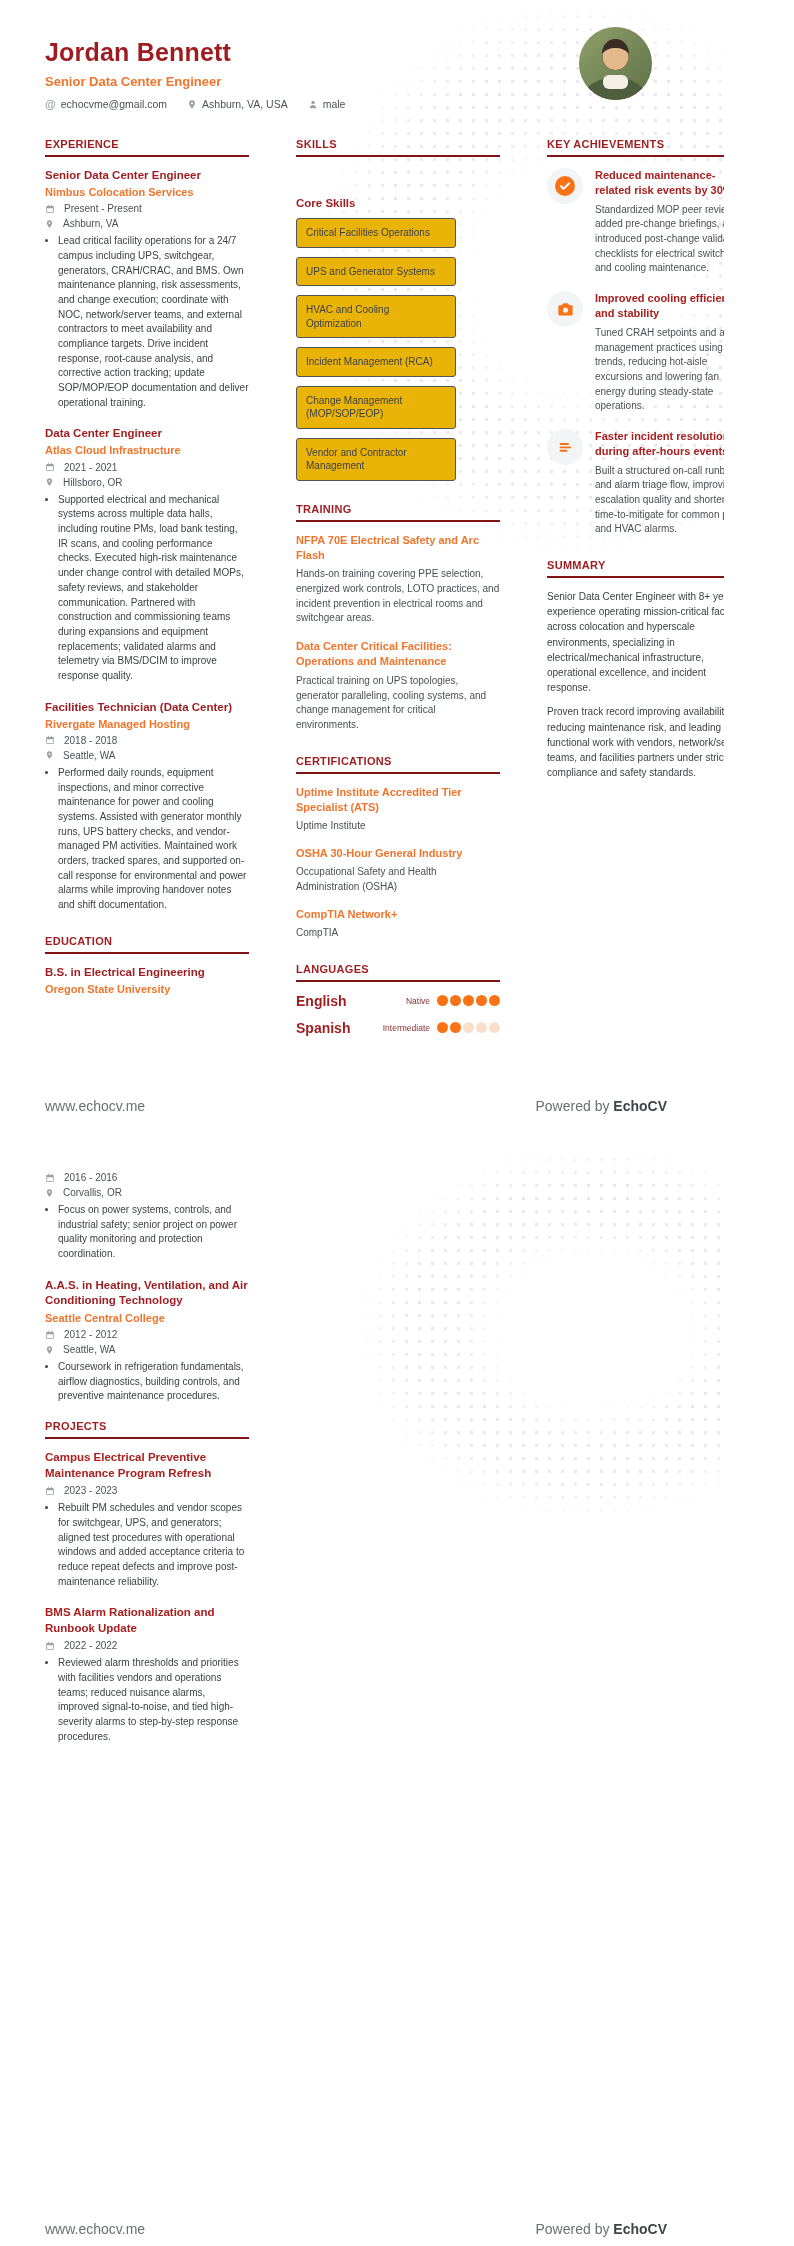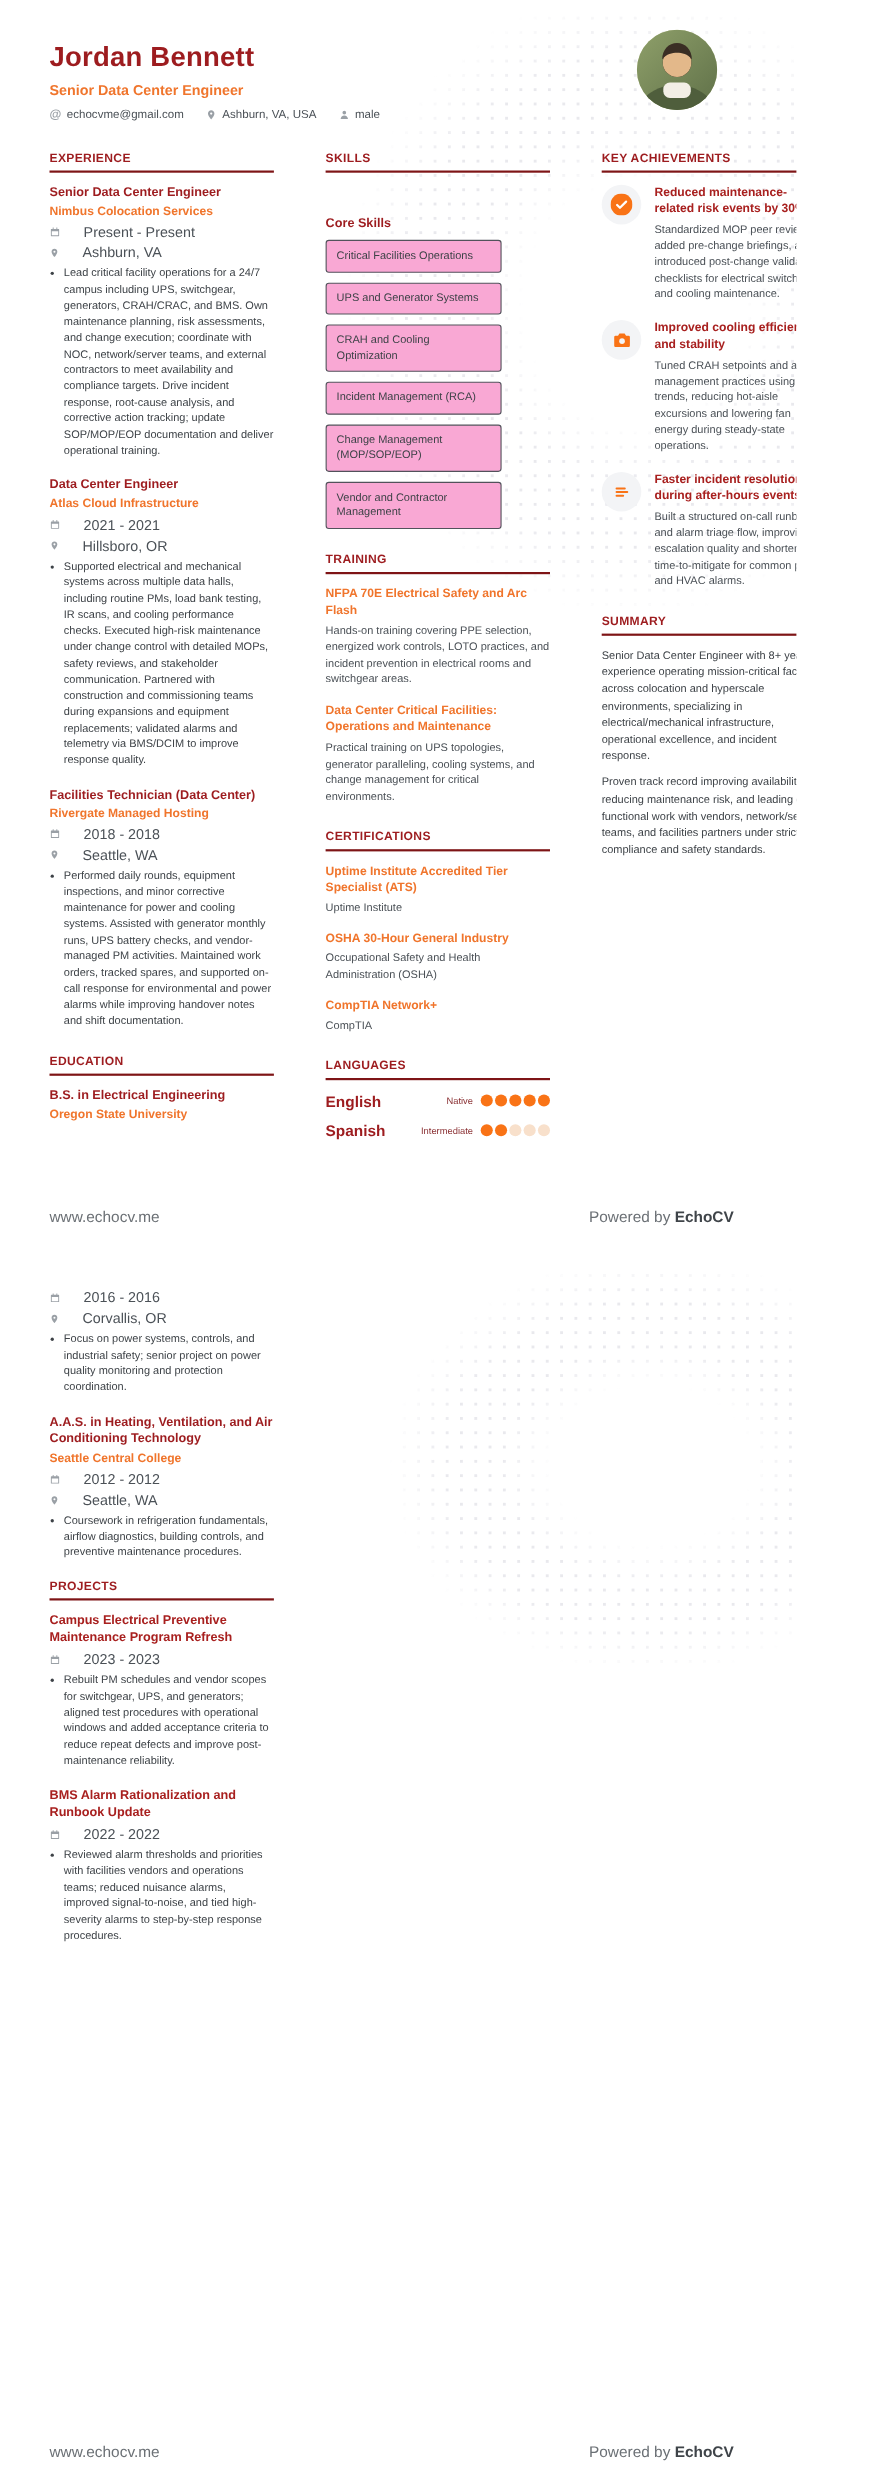--- a/index.html
+++ b/index.html
@@ -31,27 +31,27 @@
 
   .cols { position:relative; z-index:1; display:flex; gap:47px; padding:28px 43px 0 45px; }
   .col { width:204px; flex:0 0 204px; }
 
   h3.sec { font-size:11px; font-weight:700; color:#9d1c1f; letter-spacing:.3px;
     padding-bottom:5px; border-bottom:2px solid #7e1416; margin-bottom:11px; }
   section { margin-bottom:22px; }
 
   .role { font-size:11.5px; font-weight:700; color:#9d1c1f; line-height:1.3; }
   .org  { font-size:11px; font-weight:700; color:#f0752c; margin-top:2px; line-height:1.3; }
-  .meta { display:flex; align-items:center; gap:21px; font-size:13px; color:#4b5157; margin-top:4px; }
+  .meta { display:flex; align-items:center; gap:9px; font-size:10px; color:#4b5157; margin-top:4px; }
   .meta .micon { color:#9aa0a6; display:inline-flex; }
   ul.bullets { margin:5px 0 16px 0; padding-left:13px; }
   ul.bullets li { font-size:10px; line-height:1.47; color:#3d4247; }
 
   .subgroup { font-size:11.5px; font-weight:700; color:#9d1c1f; margin-bottom:9px;margin-top:40px; }
-  .skillbox { width:160px; border:1px solid #52525b; border-radius:3px; background:#f9a8d4;
+  .skillbox { width:160px; border:1px solid #52525b; border-radius:3px; background:#eab308;
     padding:7px 9px; font-size:10px; line-height:1.35; color:#3d4247; margin-bottom:9px; }
 
   .course-name, .cert-name { font-size:11px; font-weight:700; color:#f0752c; line-height:1.4; }
   .course-desc, .cert-issuer { font-size:10px; color:#4a5056; line-height:1.47; margin-top:4px; }
   .course { margin-bottom:13px; } .cert { margin-bottom:12px; }
 
   .lang-row { display:flex; align-items:center; justify-content:space-between; margin-bottom:11px; }
   .lang-name { font-size:14px; font-weight:700; color:#9d1c1f; }
   .lang-right { display:flex; align-items:center; gap:7px; }
   .lang-level { font-size:8.5px; color:#8a3033; }
@@ -212,21 +212,21 @@
         </div>
       </section>
     </div>
 
     <div class="col">
       <section>
         <h3 class="sec">SKILLS</h3>
         <div class="subgroup">Core Skills</div>
         <div class="skillbox">Critical Facilities Operations</div>
         <div class="skillbox">UPS and Generator Systems</div>
-        <div class="skillbox">CRAH and Cooling Optimization</div>
+        <div class="skillbox">HVAC and Cooling Optimization</div>
         <div class="skillbox">Incident Management (RCA)</div>
         <div class="skillbox">Change Management (MOP/SOP/EOP)</div>
         <div class="skillbox">Vendor and Contractor Management</div>
       </section>
 
       <section>
         <h3 class="sec">TRAINING</h3>
         <div class="course">
           <div class="course-name">NFPA 70E Electrical Safety and Arc Flash</div>
           <div class="course-desc">Hands-on training covering PPE selection, energized work controls, LOTO practices, and incident prevention in electrical rooms and switchgear areas.</div>

